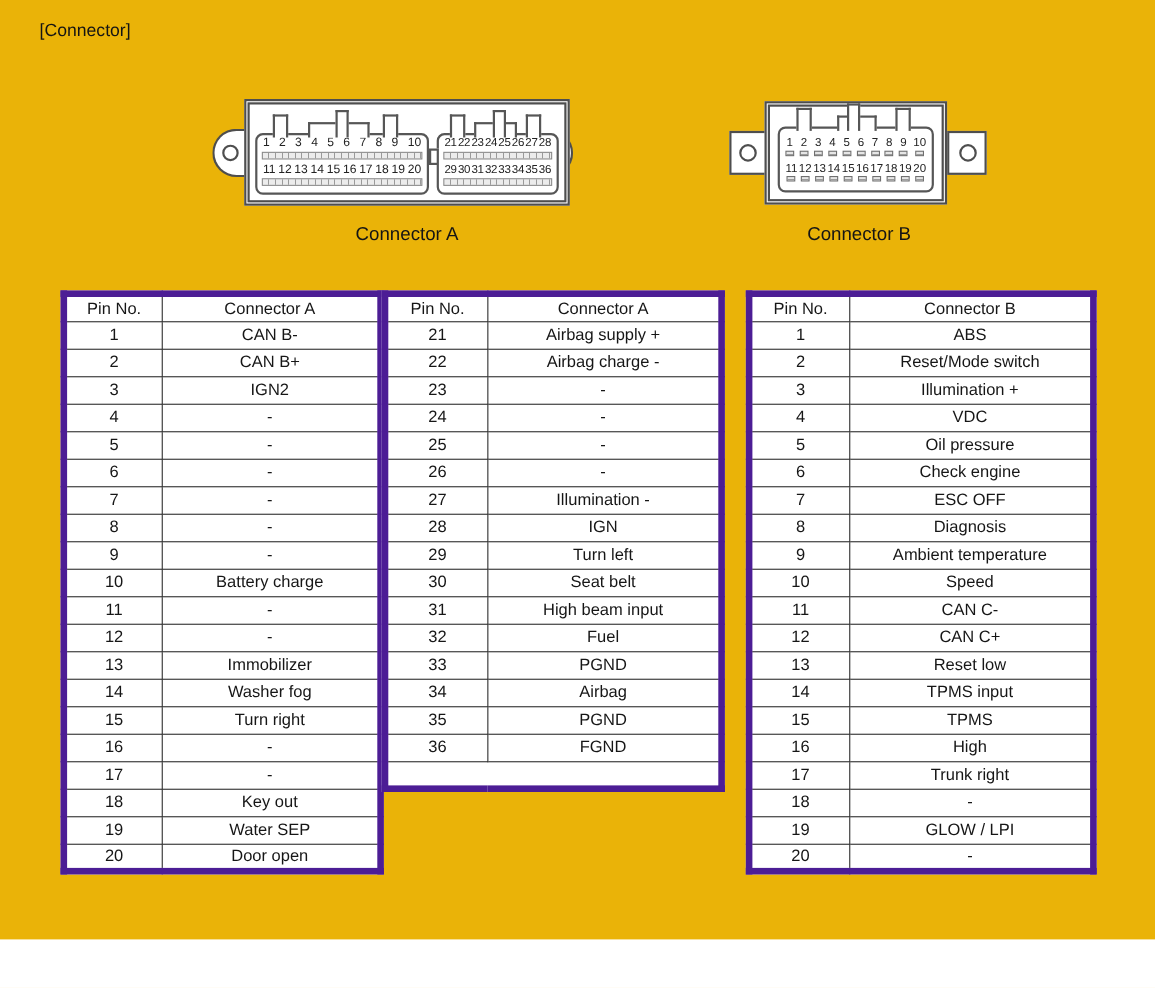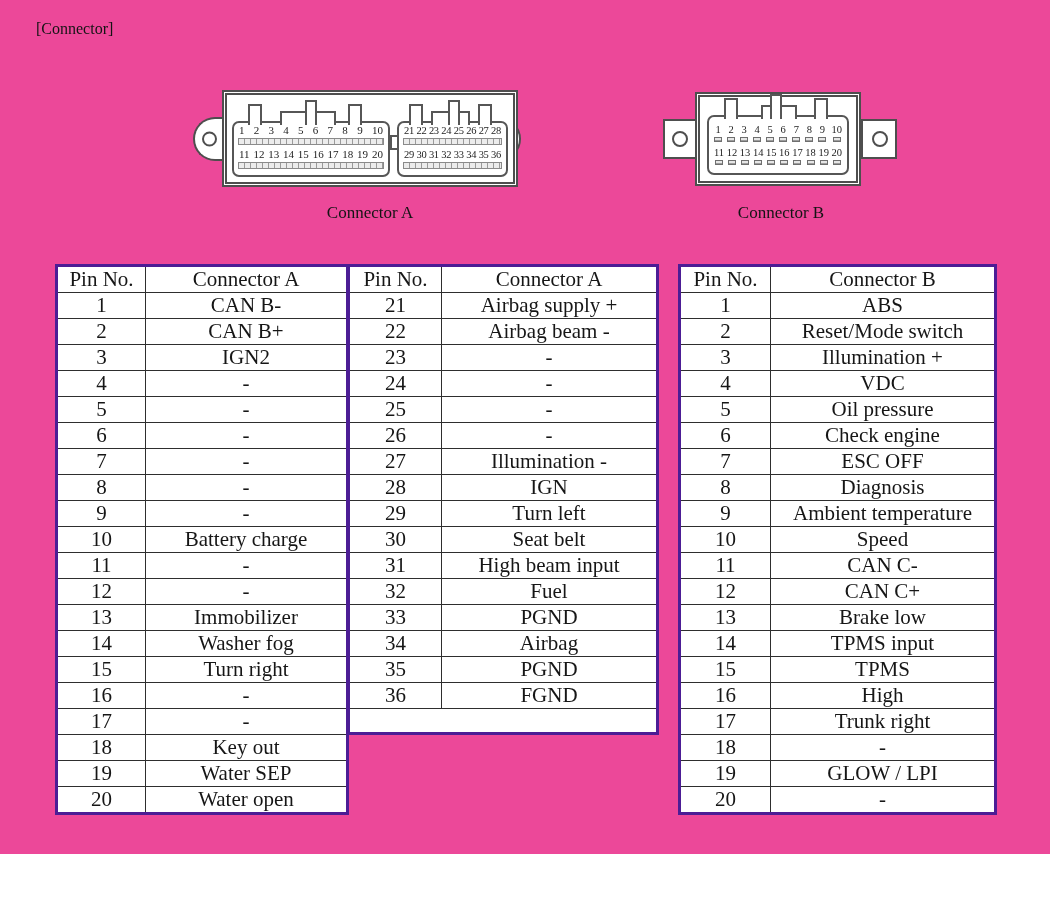--- a/index.html
+++ b/index.html
@@ -2,21 +2,21 @@
 <html><head>
 <meta charset="utf-8">
 <style>
   * { box-sizing: border-box; margin: 0; padding: 0; }
   html, body { background: #ffffff; }
   body {
     width: 1050px; height: 898px;
     font-family: "Liberation Sans", sans-serif;
     color: #1b1b1b;
   }
-  .page { position: relative; width: 1050px; height: 854px; background: #ec4899; overflow: hidden; font-family: Liberation Serif, serif; }
+  .page { position: relative; width: 1050px; height: 854px; background: #eab308; overflow: hidden; }
 
   .page-label { position: absolute; left: 36px; top: 20px; font-size: 16px; color: #141414; }
 
   
   .conn { position: absolute; }
   .connA { left: 183px; top: 88px; width: 348px; height: 101px; }
   .connB { left: 655px; top: 86px; width: 250px; height: 104px; }
 
   .ear { position: absolute; background: #fff; border: 2px solid #4e4e4e; }
   .connA .ear-left  { left: 10px;  top: 29px; width: 36px; height: 44px; border-radius: 22px 0 0 22px; border-right: none; }
@@ -62,21 +62,21 @@
               background: linear-gradient(#e6e6e6 0 2px, #9c9c9c 2px 3px, #e6e6e6 3px 5px); }
 
   .midjoint { position: absolute; left: 163px; top: 40px; width: 9px; height: 15px; border: 2px solid #565656; background: #fff; }
 
   .caption { position: absolute; top: 203px; width: 200px; text-align: center; font-size: 17px; color: #141414; }
   .capA { left: 270px; }
   .capB { left: 681px; }
 
   
   table.pins { position: absolute; border-collapse: collapse; table-layout: fixed;
-               font-size: 21px; color: #161616; background: #fff; border: 3px solid #4c1d95; }
+               font-size: 15px; color: #161616; background: #fff; border: 6px solid #4c1d95; }
   table.pins td { border: 1.6px solid #2e2e2e; text-align: center; height: 25px;
                   padding: 0 4px; white-space: nowrap; overflow: hidden; vertical-align: middle; }
   .t1 { left: 55px;  top: 264px; width: 294px; }
   .t2 { left: 347px; top: 264px; width: 312px; }
   .t3 { left: 678px; top: 264px; width: 319px; }
   .t1 td:first-child { width: 89px; }
   .t2 td:first-child { width: 93px; }
   .t3 td:first-child { width: 91px; }
   td.empty-footer { height: 106px; }
 </style>
@@ -339,37 +339,37 @@
         <tr>
           <td>18</td>
           <td>Key out</td>
         </tr>
         <tr>
           <td>19</td>
           <td>Water SEP</td>
         </tr>
         <tr>
           <td>20</td>
-          <td>Water open</td>
+          <td>Door open</td>
         </tr>
       </tbody>
     </table>
   <table class="pins t2">
       <tbody>
         <tr>
           <td>Pin No.</td>
           <td>Connector A</td>
         </tr>
         <tr>
           <td>21</td>
           <td>Airbag supply +</td>
         </tr>
         <tr>
           <td>22</td>
-          <td>Airbag beam -</td>
+          <td>Airbag charge -</td>
         </tr>
         <tr>
           <td>23</td>
           <td>-</td>
         </tr>
         <tr>
           <td>24</td>
           <td>-</td>
         </tr>
         <tr>
@@ -474,21 +474,21 @@
         <tr>
           <td>11</td>
           <td>CAN C-</td>
         </tr>
         <tr>
           <td>12</td>
           <td>CAN C+</td>
         </tr>
         <tr>
           <td>13</td>
-          <td>Brake low</td>
+          <td>Reset low</td>
         </tr>
         <tr>
           <td>14</td>
           <td>TPMS input</td>
         </tr>
         <tr>
           <td>15</td>
           <td>TPMS</td>
         </tr>
         <tr>

